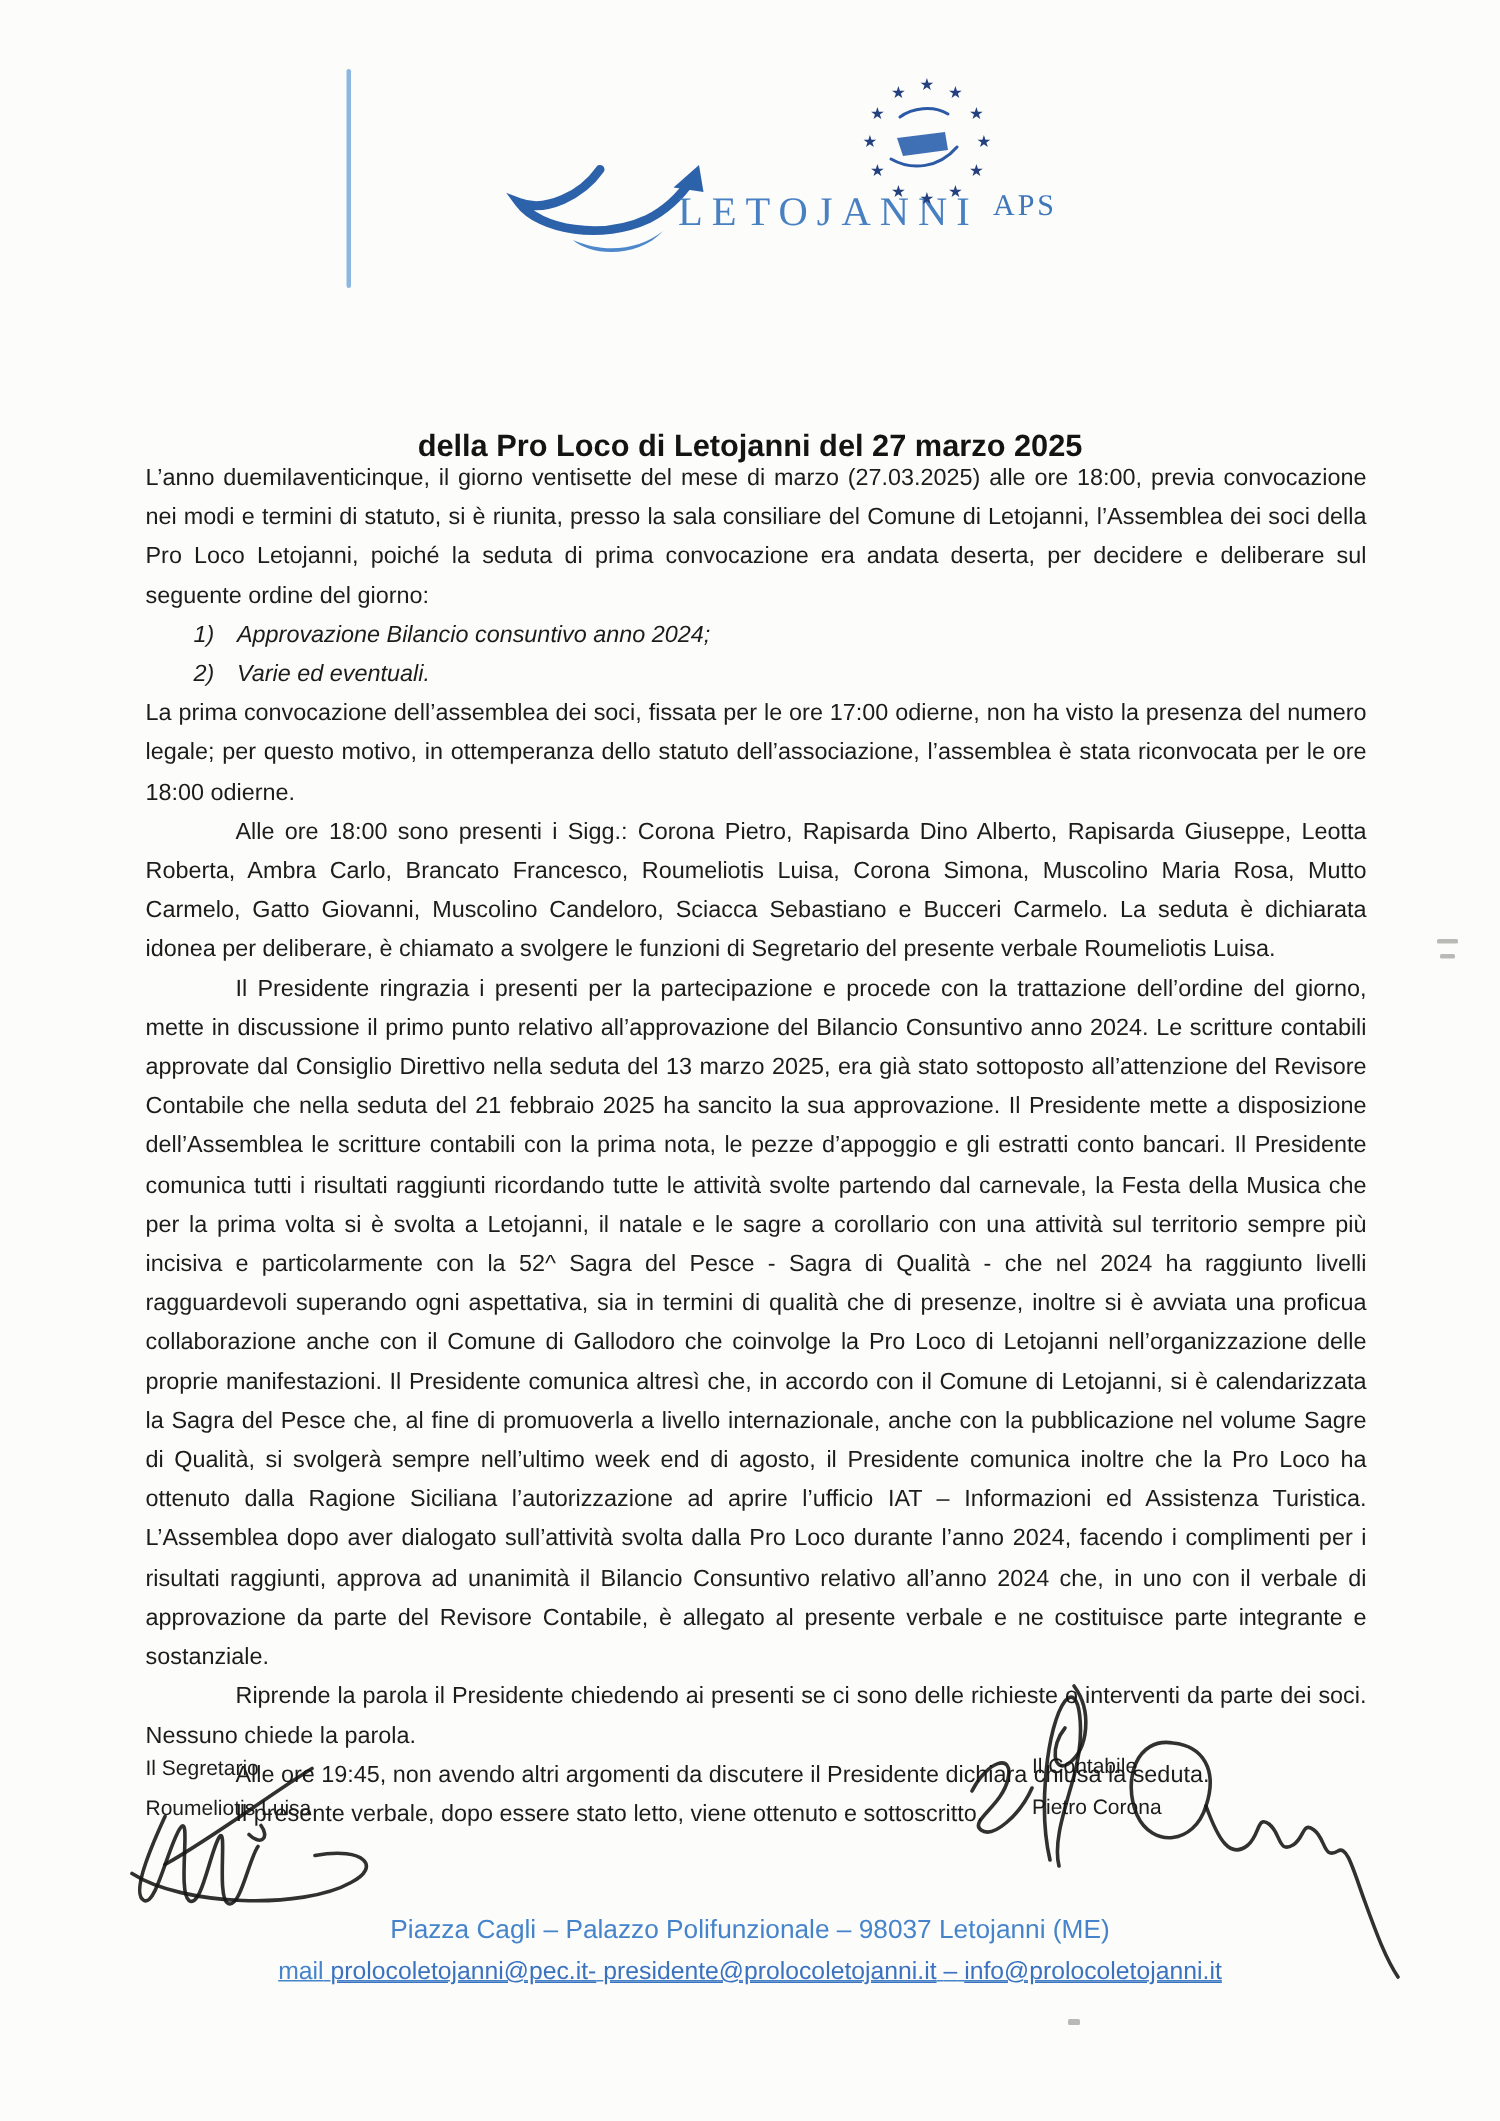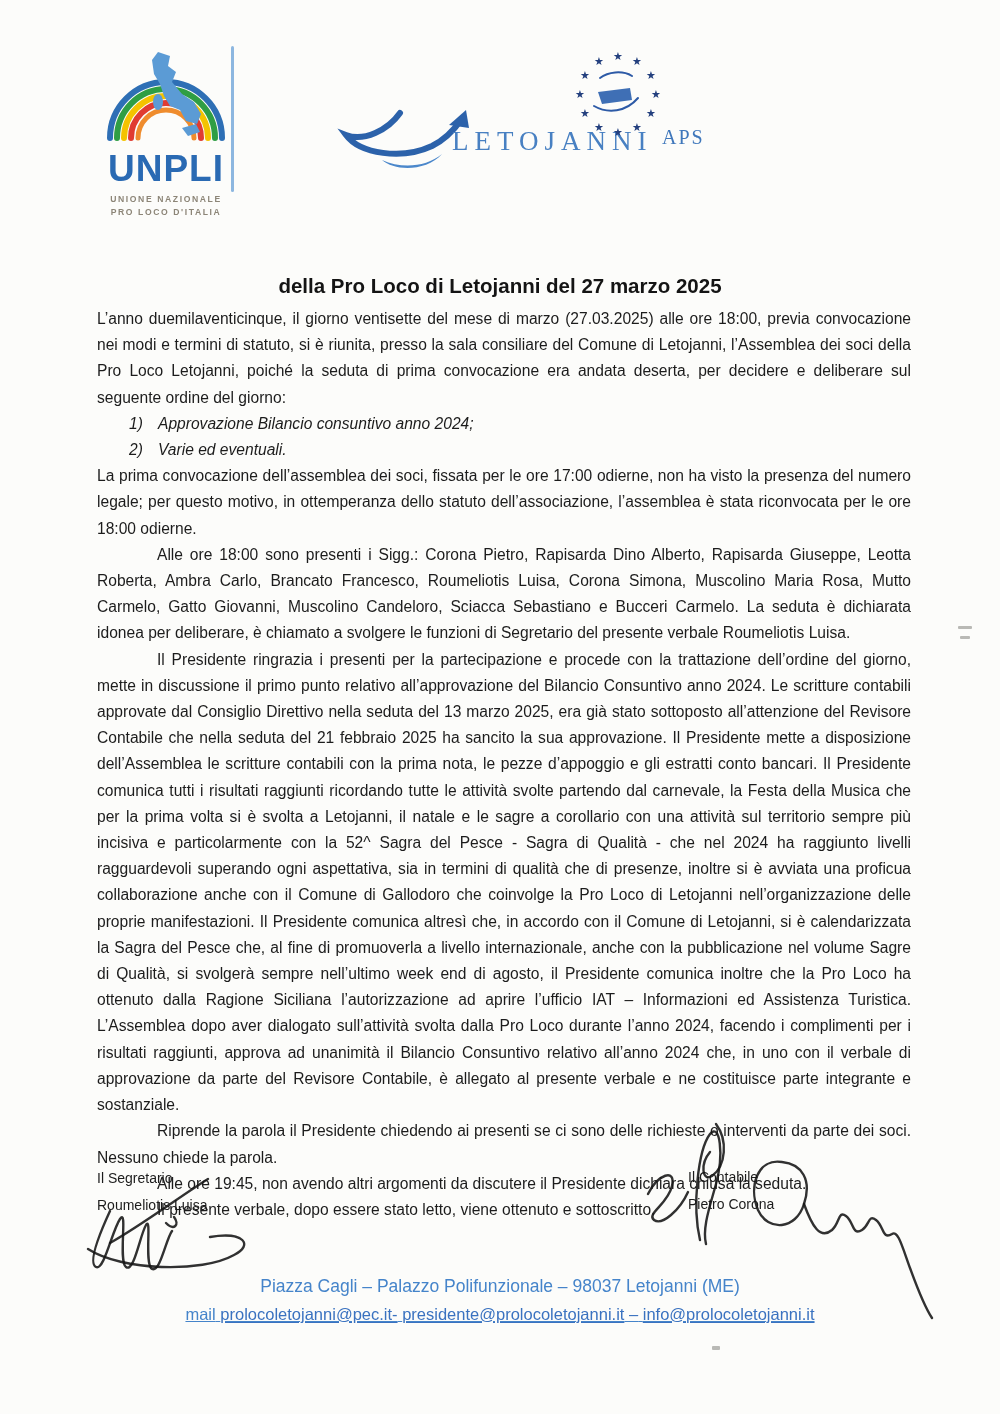--- a/index.html
+++ b/index.html
@@ -48,21 +48,21 @@
   .stars-svg  { position:absolute; left:568px; top:48px; }
   .aps-label {
     position:absolute; left:662px; top:126px;
     font-family:"Liberation Serif", serif;
     font-size:20px; letter-spacing:2px; color:#3f77bb;
   }
 
   
   .doc-title { position:absolute; left:0; width:100%; text-align:center; font-weight:bold; font-size:20.5px; color:#141414; }
   .title1 { top:222px; }
-  .title2 { top:274px; }
+  .title2 { top:286px; }
 
   
   .body-text {
     position:absolute; left:97px; top:306px; width:814px;
     font-size:15.6px; line-height:26.2px;
     text-align:justify;
   }
   .body-text p { margin:0; }
   .ind { text-indent:60px; }
   .agenda-row { display:flex; margin-left:32px; font-style:italic; }
@@ -88,39 +88,20 @@
   .footer-mail .sep { color:#3a72c0; text-decoration:none; }
 
   
   .artifact { position:absolute; background:#b9b9b5; border-radius:1px; }
 </style>
 </head>
 <body>
 
 <div class="page">
 
-  <div class="unpli-block">
-    <svg width="128" height="94" viewBox="0 0 128 94">
-      <g fill="none" stroke-linecap="round">
-        <path d="M8,88 A56,56 0 0 1 120,88" stroke="#2e6fb5" stroke-width="6"></path>
-        <path d="M15,88 A49,49 0 0 1 113,88" stroke="#2f9e44" stroke-width="6"></path>
-        <path d="M22,88 A42,42 0 0 1 106,88" stroke="#f4c300" stroke-width="6"></path>
-        <path d="M29,88 A35,35 0 0 1 99,88" stroke="#e03c31" stroke-width="6"></path>
-        <path d="M36,88 A28,28 0 0 1 92,88" stroke="#ef8c2d" stroke-width="5"></path>
-      </g>
-      <path d="M56,2 L68,6 L66,16 L74,22 L70,32 L80,44 L92,52 L99,64 L95,74 L84,71 L78,60 L68,56 L62,46 L58,34 L52,24 L50,10 Z" fill="#5b9bd5"></path>
-      <path d="M80,78 L94,74 L98,82 L86,86 Z" fill="#5b9bd5"></path>
-      <ellipse cx="56" cy="52" rx="5" ry="8" fill="#5b9bd5"></ellipse>
-    </svg>
-    <div class="unpli-acronym">UNPLI</div>
-    <div class="unpli-sub">
-      <div>UNIONE NAZIONALE</div>
-      <div>PRO LOCO D'ITALIA</div>
-    </div>
-  </div>
 
   <div class="logo-divider"></div>
 
 
   <svg class="swoosh-svg" width="150" height="64" viewBox="0 0 150 64">
     <path d="M70,5 C58,22 34,34 16,27 C30,46 72,52 102,38 C114,32 124,22 131,12" fill="none" stroke="#2c62aa" stroke-width="6" stroke-linecap="round"></path>
     <polygon points="136,2 139,20 119,17" fill="#2c62aa"></polygon>
     <path d="M52,52 C72,61 96,59 112,46 C96,64 64,63 52,52 Z" fill="#4c88cb"></path>
   </svg>
 

